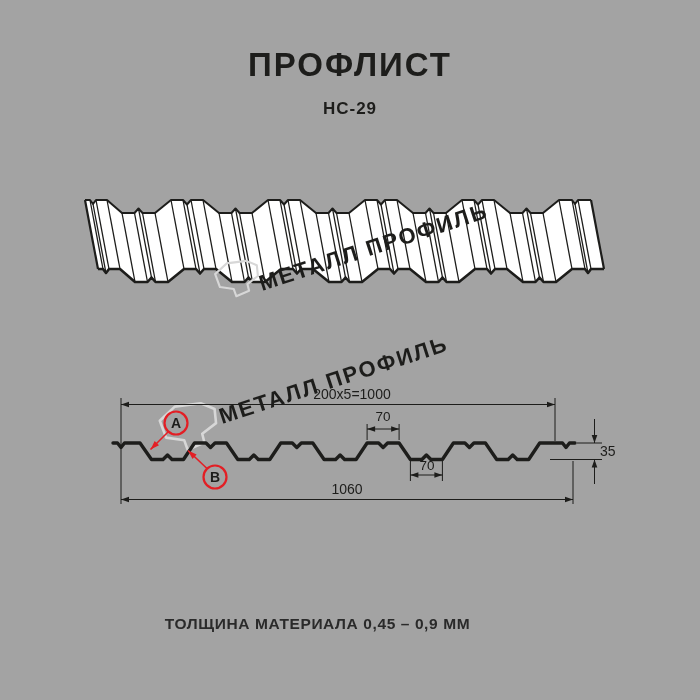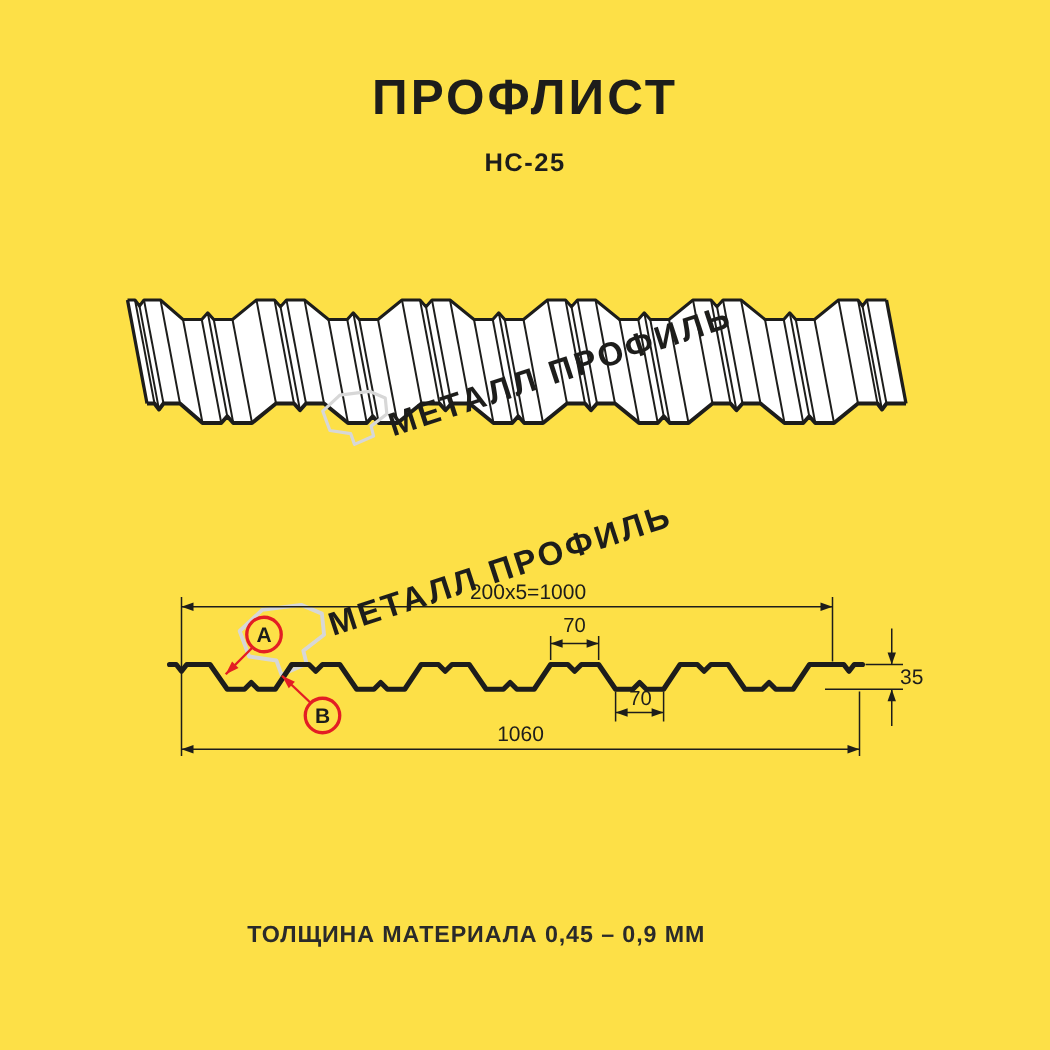--- a/index.html
+++ b/index.html
@@ -1,37 +1,37 @@
 <!DOCTYPE html>
 <html><head>
 <meta charset="utf-8">
 <style>
   html,body{margin:0;padding:0;background:#ffffff;}
-  .canvas{position:relative;width:700px;height:700px;background:#fde047;overflow:hidden;
+  .canvas{position:relative;width:700px;height:700px;background:#a3a3a3;overflow:hidden;
           font-family:"Liberation Sans",sans-serif;}
   .page-title{position:absolute;top:46px;left:0;width:700px;text-align:center;
               font-size:33px;font-weight:bold;letter-spacing:2px;color:#1d1d1b;}
   .page-subtitle{position:absolute;top:99px;left:0;width:700px;text-align:center;
               font-size:17px;font-weight:bold;letter-spacing:1px;color:#1d1d1b;}
   .footer-note{position:absolute;top:615px;left:0;width:635px;text-align:center;
               font-size:15.5px;font-weight:bold;letter-spacing:0.6px;color:#2a2a2a;}
   svg{position:absolute;left:0;top:0;}
   svg text{font-family:"Liberation Sans",sans-serif;fill:#1d1d1b;}
   .dim{font-size:14px;}
   .dim-s{font-size:13.5px;}
   .red-letter{font-size:14px;font-weight:bold;text-anchor:middle;}
   .wm-text{font-size:22px;font-weight:bold;letter-spacing:2px;}
 </style>
 </head>
 <body>
 
 <div class="canvas">
 
   <div class="page-title">ПРОФЛИСТ</div>
-  <div class="page-subtitle">НС-25</div>
+  <div class="page-subtitle">НС-29</div>
 
   <svg id="drawing" width="700" height="700" viewBox="0 0 700 700">
 
     <g id="g-sheet3d">
         <path d="M85.0,200.0 L90.0,200.0 L93.0,204.0 L96.0,200.0 L107.0,200.0 L122.0,213.0 L134.5,213.0 L138.5,208.5 L142.5,213.0 L155.0,213.0 L171.0,200.0 L183.0,200.0 L187.0,204.5 L191.0,200.0 L203.0,200.0 L219.0,213.0 L231.5,213.0 L235.5,208.5 L239.5,213.0 L252.0,213.0 L268.0,200.0 L280.0,200.0 L284.0,204.5 L288.0,200.0 L300.0,200.0 L316.0,213.0 L328.5,213.0 L332.5,208.5 L336.5,213.0 L349.0,213.0 L365.0,200.0 L377.0,200.0 L381.0,204.5 L385.0,200.0 L397.0,200.0 L413.0,213.0 L425.5,213.0 L429.5,208.5 L433.5,213.0 L446.0,213.0 L462.0,200.0 L474.0,200.0 L478.0,204.5 L482.0,200.0 L494.0,200.0 L510.0,213.0 L522.5,213.0 L526.5,208.5 L530.5,213.0 L543.0,213.0 L559.0,200.0 L572.0,200.0 L575.0,204.0 L578.0,200.0 L591.0,200.0 L604.0,269.0 L591.0,269.0 L588.0,273.0 L585.0,269.0 L572.0,269.0 L556.0,282.0 L543.5,282.0 L539.5,277.5 L535.5,282.0 L523.0,282.0 L507.0,269.0 L495.0,269.0 L491.0,273.5 L487.0,269.0 L475.0,269.0 L459.0,282.0 L446.5,282.0 L442.5,277.5 L438.5,282.0 L426.0,282.0 L410.0,269.0 L398.0,269.0 L394.0,273.5 L390.0,269.0 L378.0,269.0 L362.0,282.0 L349.5,282.0 L345.5,277.5 L341.5,282.0 L329.0,282.0 L313.0,269.0 L301.0,269.0 L297.0,273.5 L293.0,269.0 L281.0,269.0 L265.0,282.0 L252.5,282.0 L248.5,277.5 L244.5,282.0 L232.0,282.0 L216.0,269.0 L204.0,269.0 L200.0,273.5 L196.0,269.0 L184.0,269.0 L168.0,282.0 L155.5,282.0 L151.5,277.5 L147.5,282.0 L135.0,282.0 L120.0,269.0 L109.0,269.0 L106.0,273.0 L103.0,269.0 L98.0,269.0 Z" fill="#ffffff" stroke="none"></path>
         <line x1="85" y1="200" x2="98" y2="269" stroke="#1d1d1b" stroke-width="2.2"></line>
         <line x1="90" y1="200" x2="103" y2="269" stroke="#1d1d1b" stroke-width="1.3"></line>
         <line x1="93" y1="204" x2="106" y2="273" stroke="#1d1d1b" stroke-width="1.3"></line>
         <line x1="96" y1="200" x2="109" y2="269" stroke="#1d1d1b" stroke-width="1.3"></line>
         <line x1="107" y1="200" x2="120" y2="269" stroke="#1d1d1b" stroke-width="1.3"></line>

